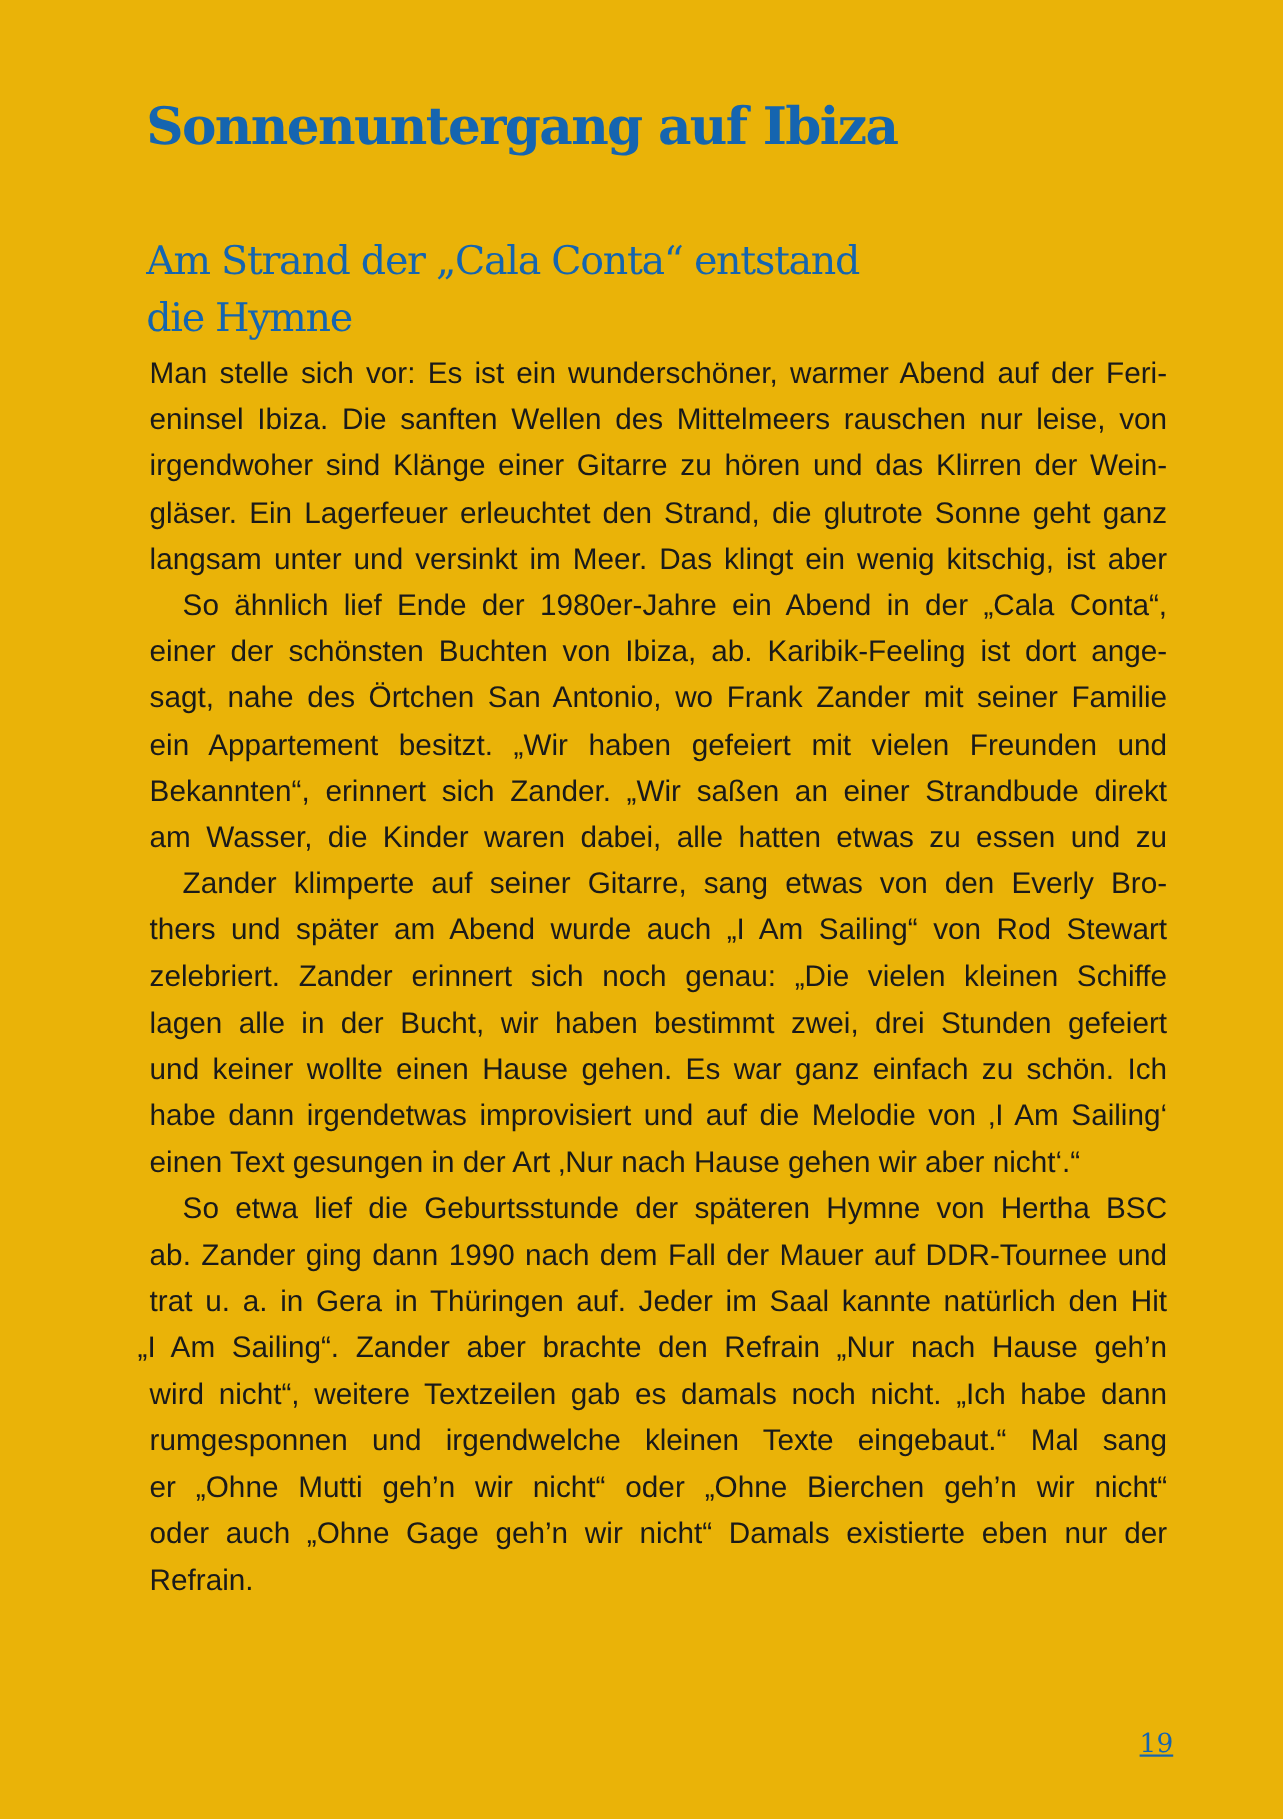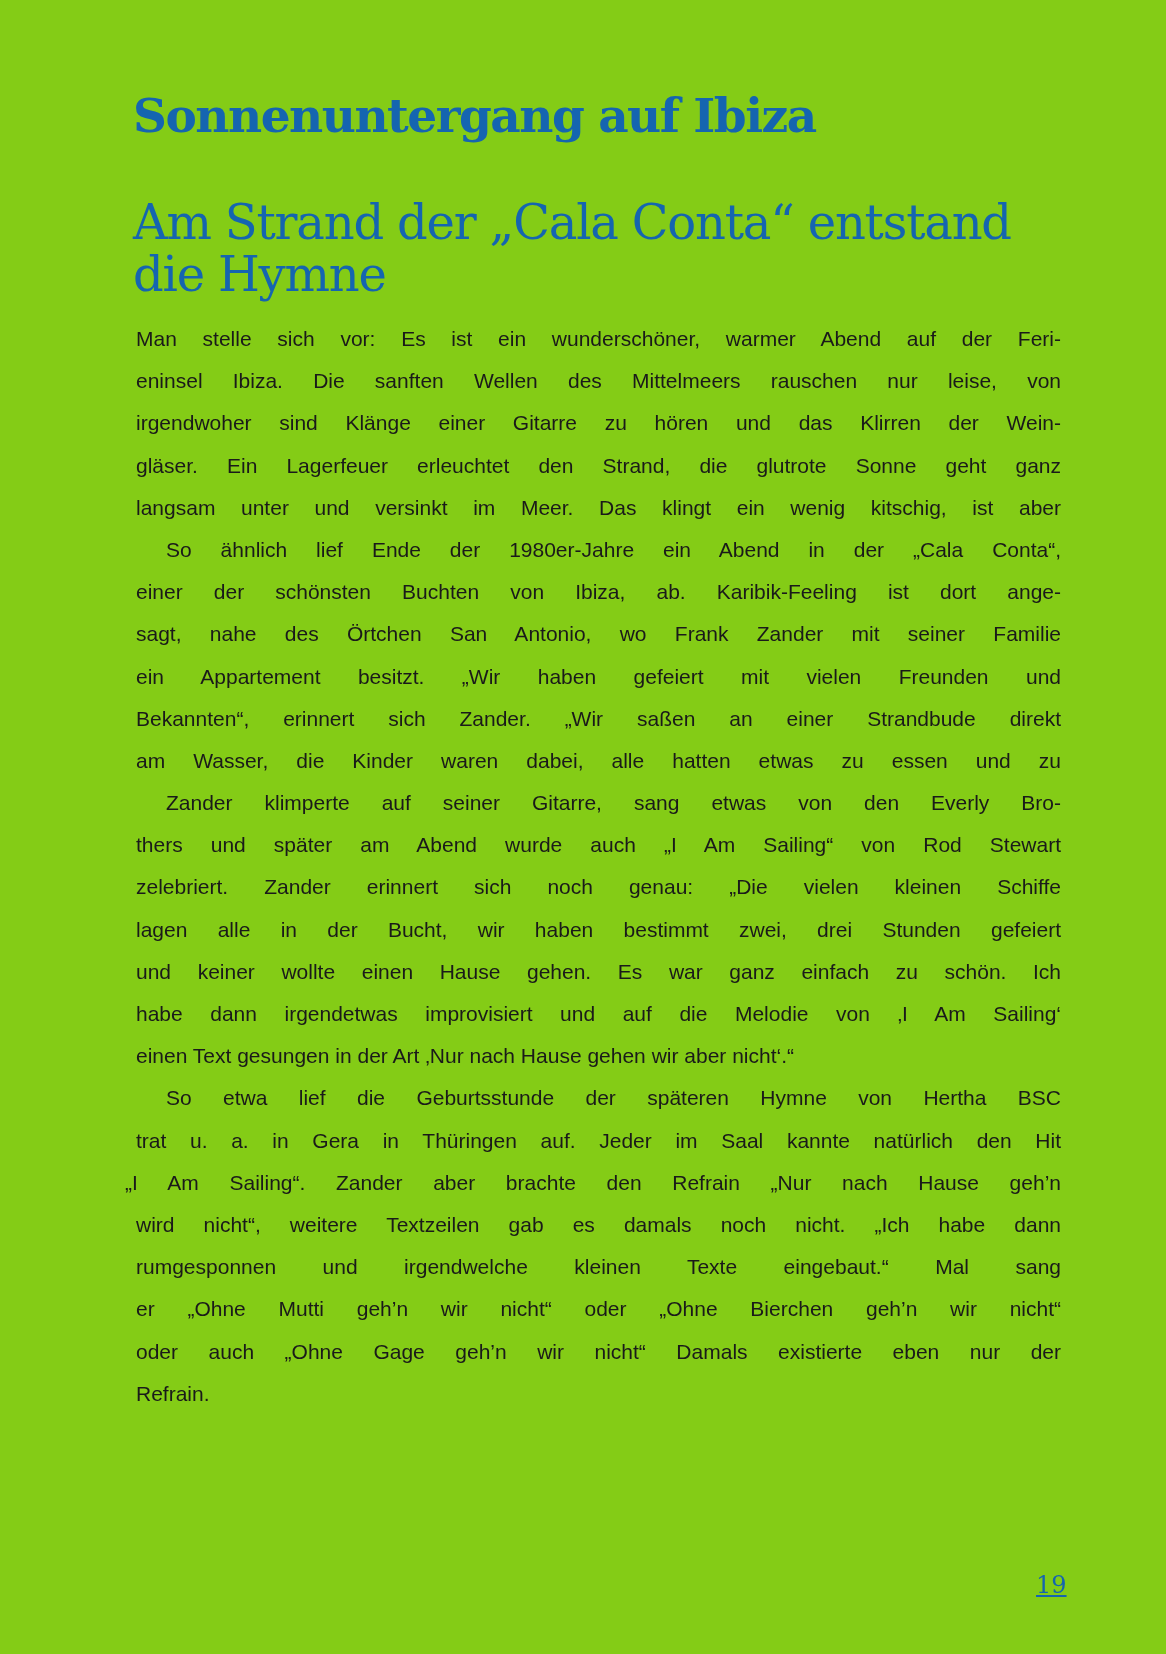--- a/index.html
+++ b/index.html
@@ -1,33 +1,33 @@
 <!DOCTYPE html>
 <html><head>
   <meta charset="utf-8">
   <style>
     html, body { margin: 0; padding: 0; background: #ffffff; }
     body { width: 1166px; height: 1654px; position: relative; overflow: hidden; }
-    .page { position: absolute; left: 0; top: 0; width: 1166px; height: 1654px; background: #84cc16; }
+    .page { position: absolute; left: 0; top: 0; width: 1166px; height: 1654px; background: #eab308; }
     .title {
       position: absolute; left: 133px; top: 92px;
       font-family: "DejaVu Serif", serif; font-weight: bold;
       font-size: 47px; letter-spacing: -1.5px; color: #1565b0; white-space: nowrap;
       line-height: 1;
     }
     .subtitle {
-      position: absolute; left: 133px; top: 196px;
+      position: absolute; left: 133px; top: 212px;
       font-family: "DejaVu Serif", serif; font-weight: normal;
-      font-size: 48px; letter-spacing: -1.2px; color: #1565b0;
+      font-size: 36px; letter-spacing: -1.2px; color: #1565b0;
       line-height: 52px;
     }
     .subtitle div { white-space: nowrap; }
     .body {
       position: absolute; left: 136px; top: 318px; width: 925px;
-      font-family: "Liberation Sans", sans-serif; font-size: 21px;
+      font-family: "Liberation Sans", sans-serif; font-size: 27px;
       color: #1a1a1a; line-height: 42.2px;
     }
     .line {
       display: block; text-align: justify; text-align-last: justify;
       white-space: nowrap; height: 42.2px; overflow: visible;
     }
     .line.last { text-align-last: left; }
     .line.indent { padding-left: 30px; }
     .line.hang { margin-left: -11px; }
     .pagenum {
@@ -71,20 +71,21 @@
       <span class="line">thers und später am Abend wurde auch „I Am Sailing“ von Rod Stewart</span>
       <span class="line">zelebriert. Zander erinnert sich noch genau: „Die vielen kleinen Schiffe</span>
       <span class="line">lagen alle in der Bucht, wir haben bestimmt zwei, drei Stunden gefeiert</span>
       <span class="line">und keiner wollte einen Hause gehen. Es war ganz einfach zu schön. Ich</span>
       <span class="line">habe dann irgendetwas improvisiert und auf die Melodie von ‚I Am Sailing‘</span>
       <span class="line last">einen Text gesungen in der Art ‚Nur nach Hause gehen wir aber nicht‘.“</span>
     </div>
 
     <div>
       <span class="line indent">So etwa lief die Geburtsstunde der späteren Hymne von Hertha BSC</span>
+      <span class="line">ab. Zander ging dann 1990 nach dem Fall der Mauer auf DDR-Tournee und</span>
       <span class="line">trat u. a. in Gera in Thüringen auf. Jeder im Saal kannte natürlich den Hit</span>
       <span class="line hang">„I Am Sailing“. Zander aber brachte den Refrain „Nur nach Hause geh’n</span>
       <span class="line">wird nicht“, weitere Textzeilen gab es damals noch nicht. „Ich habe dann</span>
       <span class="line">rumgesponnen und irgendwelche kleinen Texte eingebaut.“ Mal sang</span>
       <span class="line">er „Ohne Mutti geh’n wir nicht“ oder „Ohne Bierchen geh’n wir nicht“</span>
       <span class="line">oder auch „Ohne Gage geh’n wir nicht“ Damals existierte eben nur der</span>
       <span class="line last">Refrain.</span>
     </div>
   </div>
 

